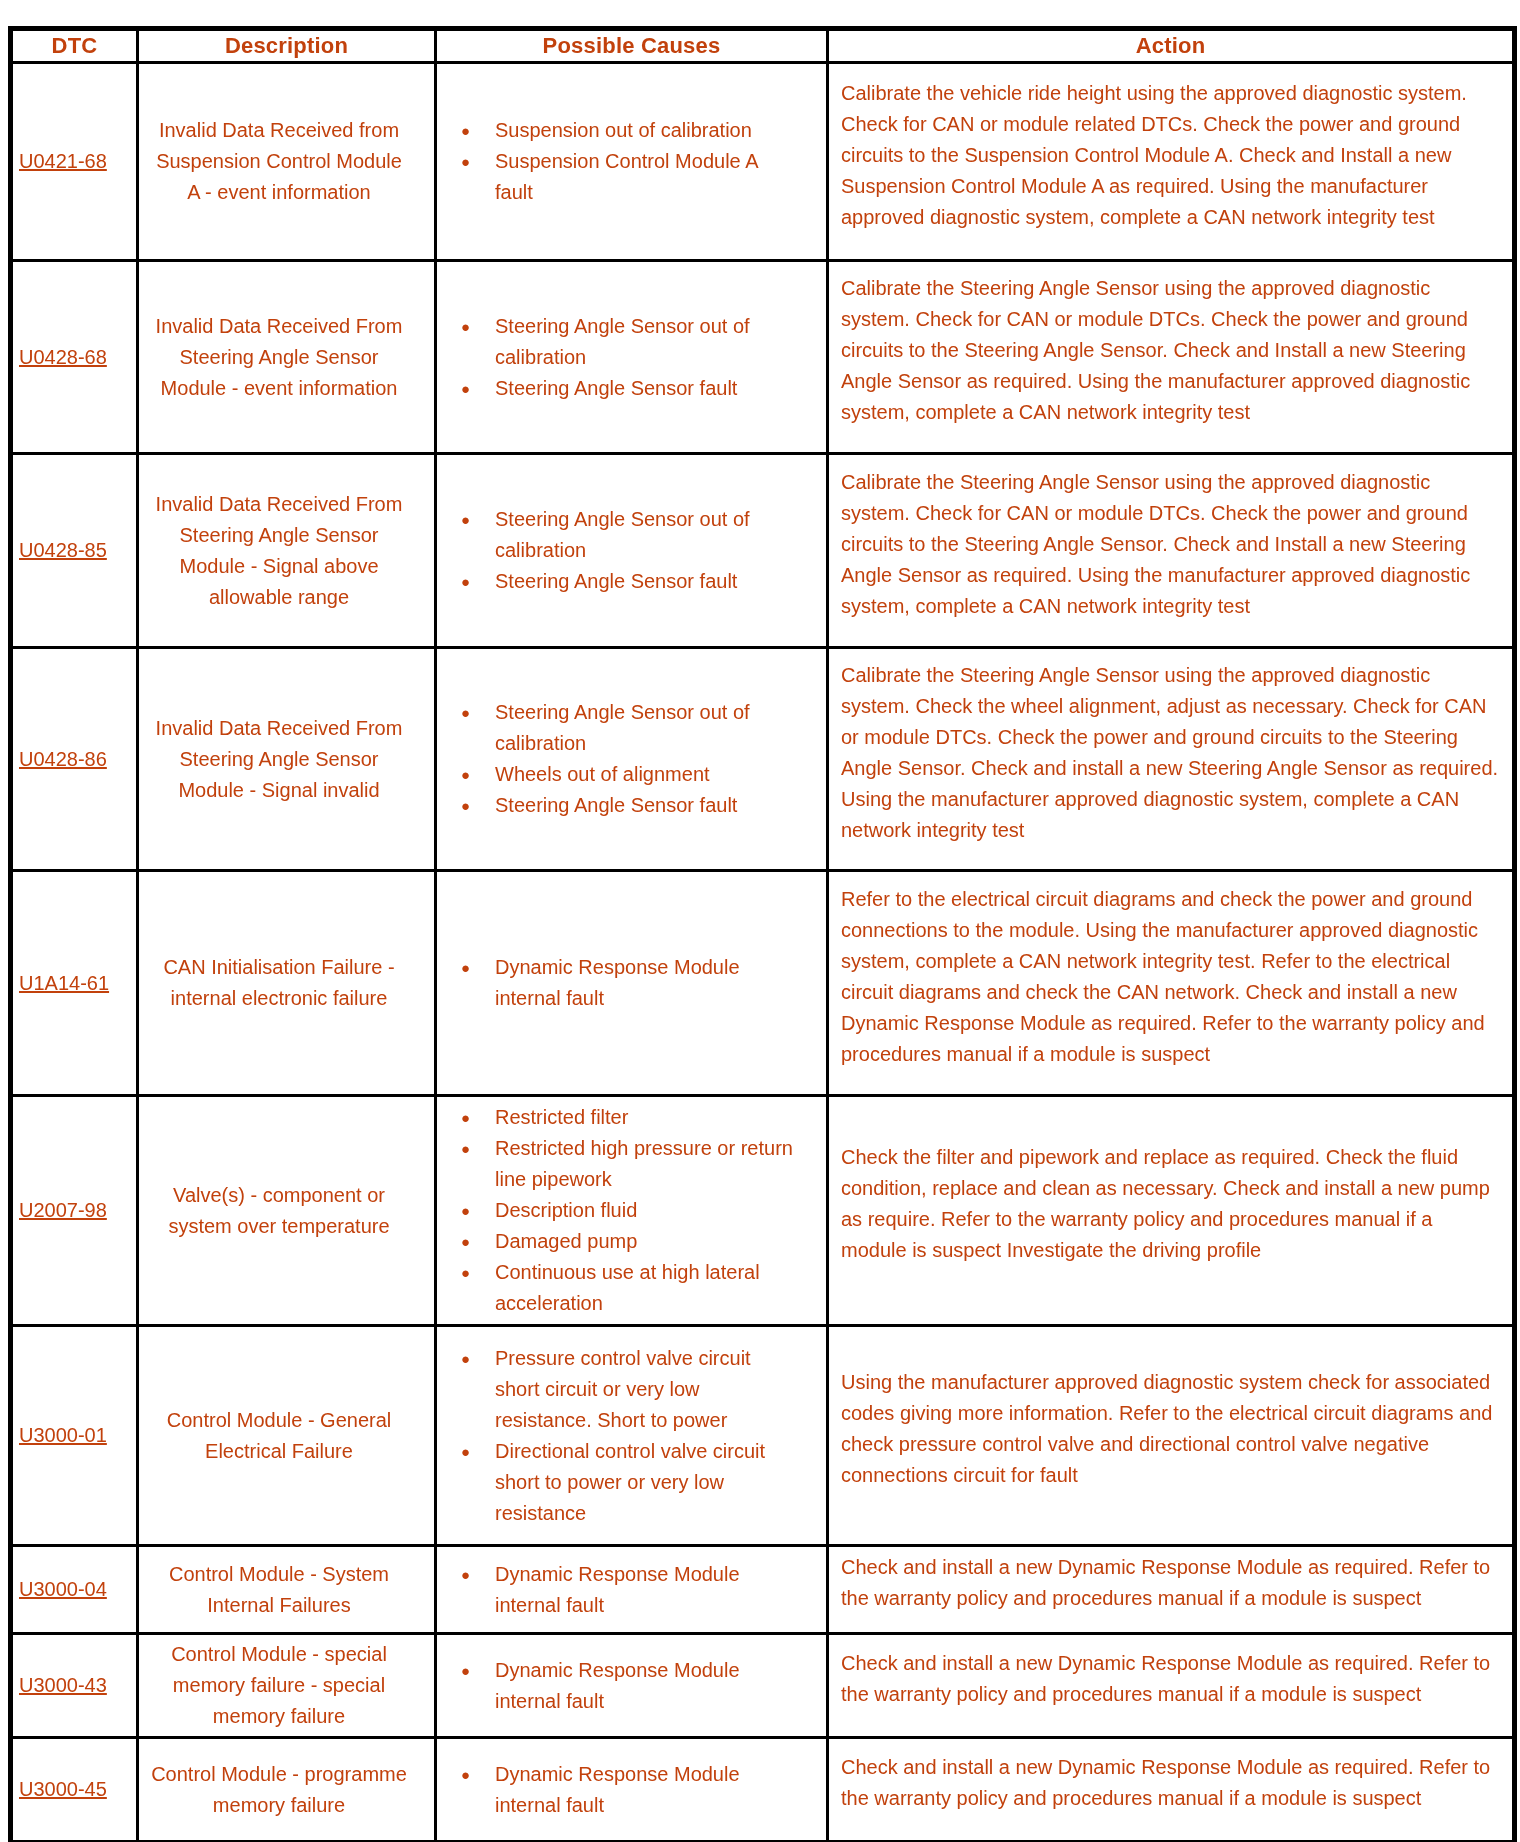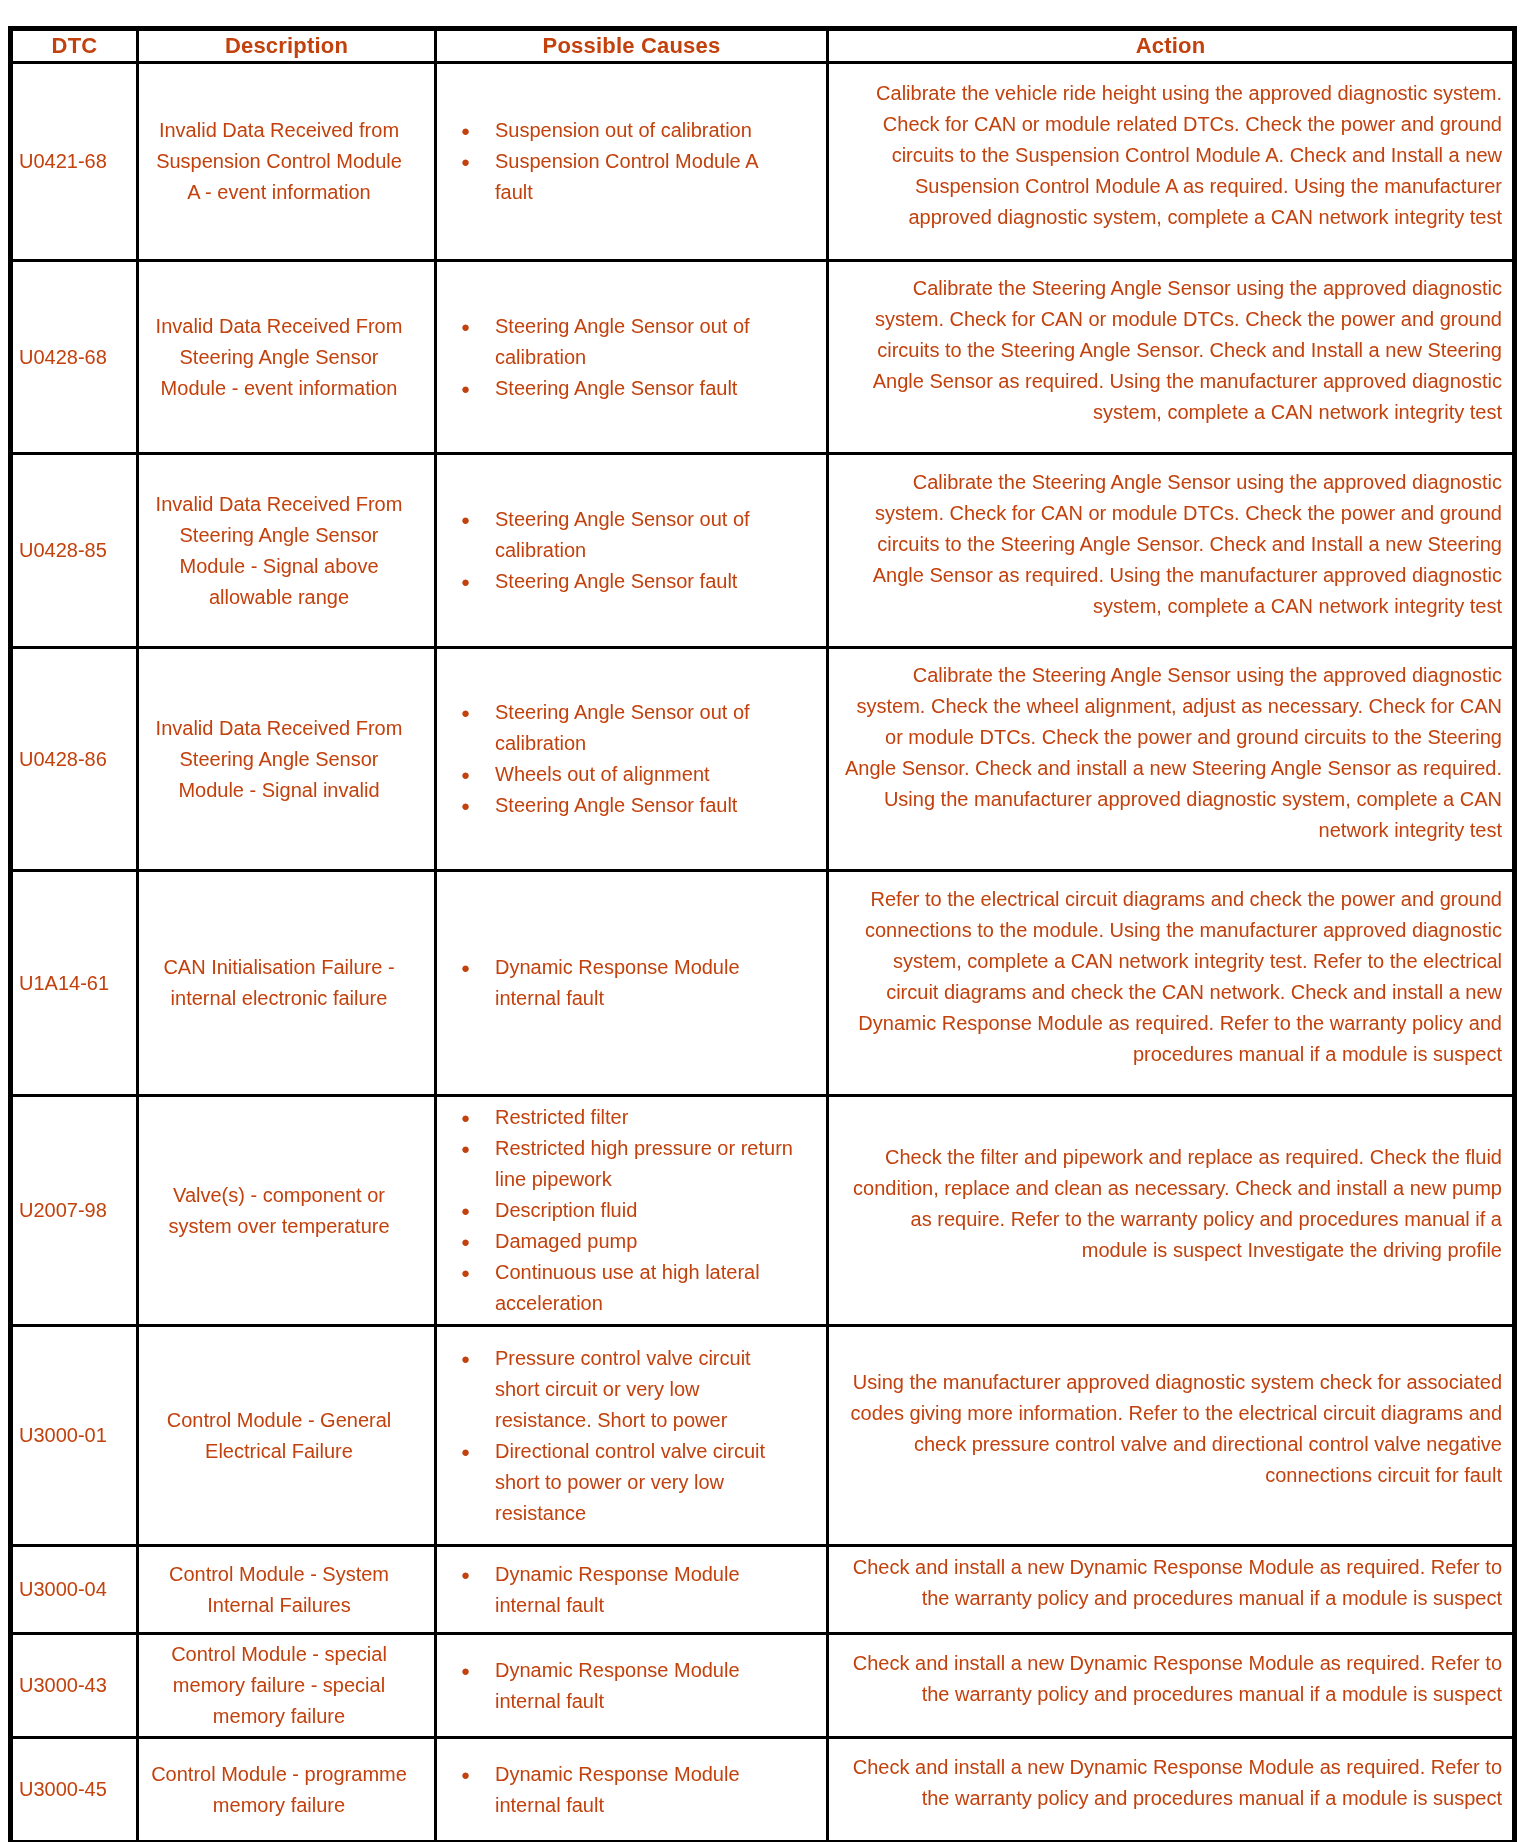--- a/index.html
+++ b/index.html
@@ -41,24 +41,24 @@
   th {
     font-size: 22px;
     font-weight: bold;
     text-align: center;
     height: 33px;
     padding: 2px 4px;
     letter-spacing: 0.2px;
   }
   td { line-height: 31px; }
 
-  td.dtc    { padding: 2px 4px 2px 6px; }
+  td.dtc    { padding: 2px 4px 2px 6px; text-decoration: underline; }
   td.desc   { padding: 2px 24px 2px 9px; text-align: center; }
   td.causes { padding: 4px 0; }
-  td.action { padding: 5px 10px 18px 12px; text-align: right; }
+  td.action { padding: 5px 10px 18px 12px; }
 
   td.causes ul {
     margin: 0;
     padding: 0;
     list-style: none;
   }
   td.causes li {
     display: flex;
     padding: 0 30px 0 24px;
     align-items: flex-start;

